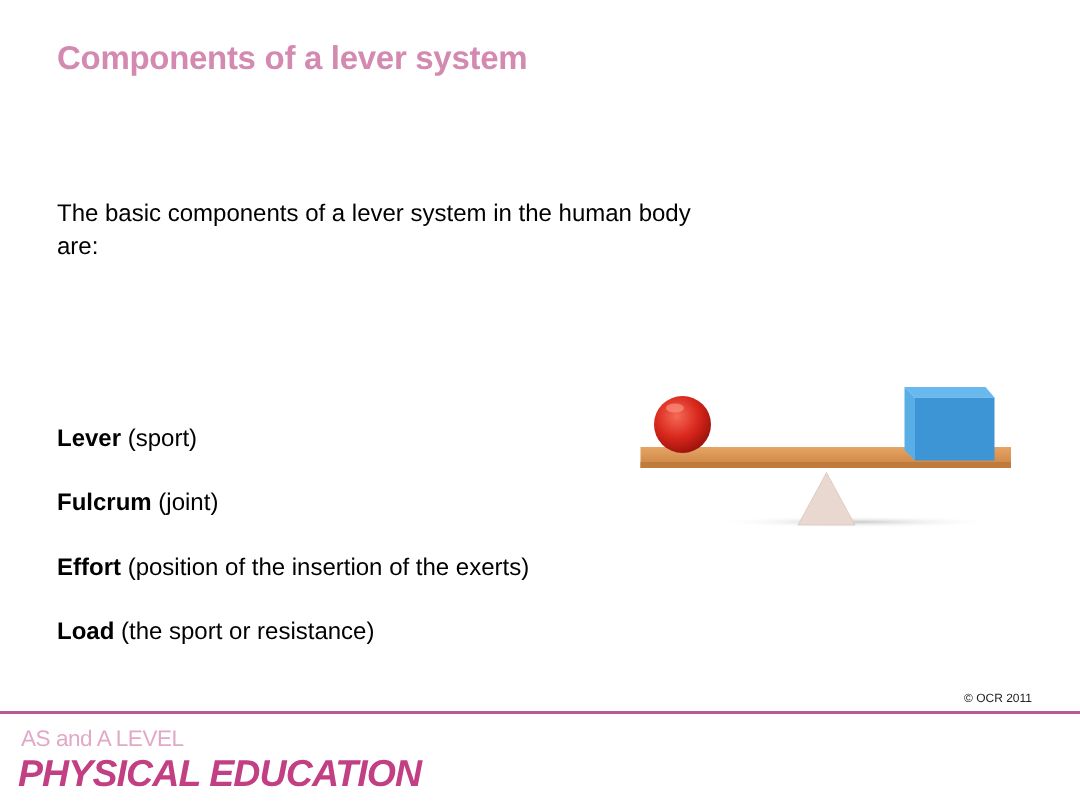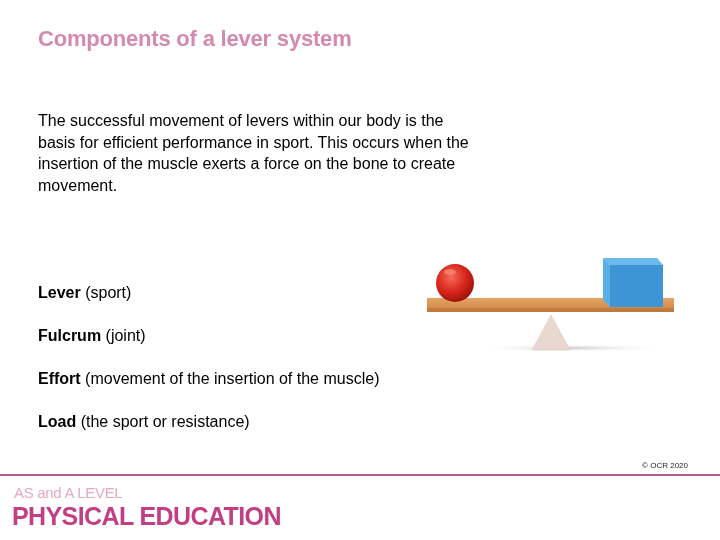--- a/index.html
+++ b/index.html
@@ -31,42 +31,42 @@
       position: absolute; left: 0; top: 474px; width: 720px; height: 2px;
       background: #b65c95;
     }
     .brand-sub {
       position: absolute; left: 14px; top: 484px;
       font-size: 15px; font-weight: normal; color: #e2a9c7; white-space: nowrap;
       letter-spacing: -0.3px;
     }
     .brand-main {
       position: absolute; left: 12px; top: 502px;
-      font-size: 25px; font-weight: bold; color: #c13f82;
+      font-size: 25px; font-weight: bold; font-style: italic; color: #c13f82;
       white-space: nowrap; letter-spacing: -0.6px;
     }
   </style>
 </head>
 <body>
 
 <h1 class="title">Components of a lever system</h1>
 
 <div class="body-text">
-  <p>The successful movement of levers within our body is the basis for efficient performance in sport. This occurs when the insertion of the muscle exerts a force on the bone to create movement.</p>
+  <p class="para2">The basic components of a lever system in the human body are:</p>
 </div>
 
 <div class="components">
   <div class="comp" style="top:0px">
     <b>Lever</b><span> (sport)</span>
   </div>
   <div class="comp" style="top:43px">
     <b>Fulcrum</b><span> (joint)</span>
   </div>
   <div class="comp" style="top:86px">
-    <b>Effort</b><span> (movement of the insertion of the muscle)</span>
+    <b>Effort</b><span> (position of the insertion of the exerts)</span>
   </div>
   <div class="comp" style="top:129px">
     <b>Load</b><span> (the sport or resistance)</span>
   </div>
 </div>
 
 <svg class="illustration" viewBox="0 0 270 110" xmlns="http://www.w3.org/2000/svg">
   <defs>
     <radialGradient id="ballGrad" cx="0.4" cy="0.35" r="0.65">
       <stop offset="0" stop-color="#f46a55"></stop>
@@ -86,16 +86,16 @@
   <polygon points="131,65 112,100 150,100" fill="#e8d8d0" stroke="#d9c6bc" stroke-width="0.5"></polygon>
   <rect x="7" y="48" width="247" height="14" fill="url(#plankGrad)"></rect>
   <rect x="7" y="58" width="247" height="4" fill="#c07a3c"></rect>
   <circle cx="35" cy="33" r="19" fill="url(#ballGrad)"></circle>
   <ellipse cx="30" cy="22" rx="6" ry="3" fill="#ff9a88" opacity="0.6"></ellipse>
   <polygon points="183,8 237,8 243,15 190,15" fill="#6ab9ee"></polygon>
   <polygon points="183,8 190,15 190,57 183,50" fill="#5aaee6"></polygon>
   <rect x="190" y="15" width="53" height="42" fill="#3d95d6"></rect>
 </svg>
 
-<div class="copyright">© OCR 2020</div>
+<div class="copyright">© OCR 2011</div>
 <div class="divider"></div>
 <div class="brand-sub">AS and A LEVEL</div>
 <div class="brand-main">PHYSICAL EDUCATION</div>
 
 </body></html>

